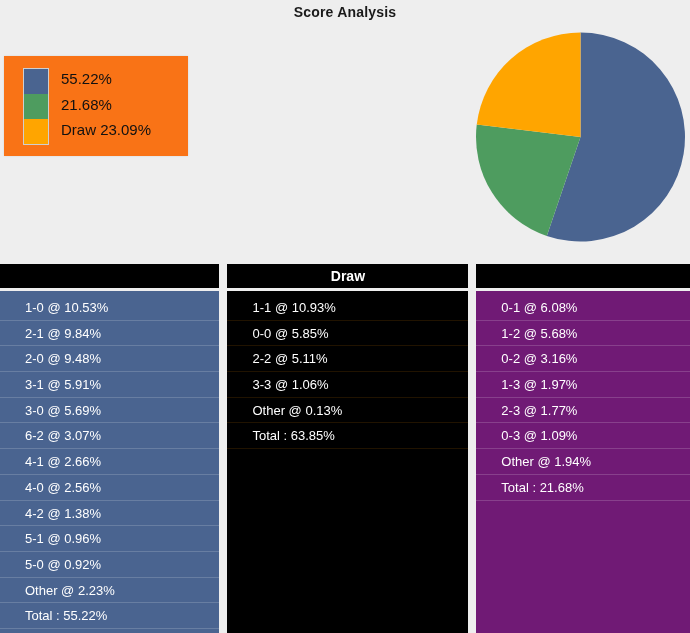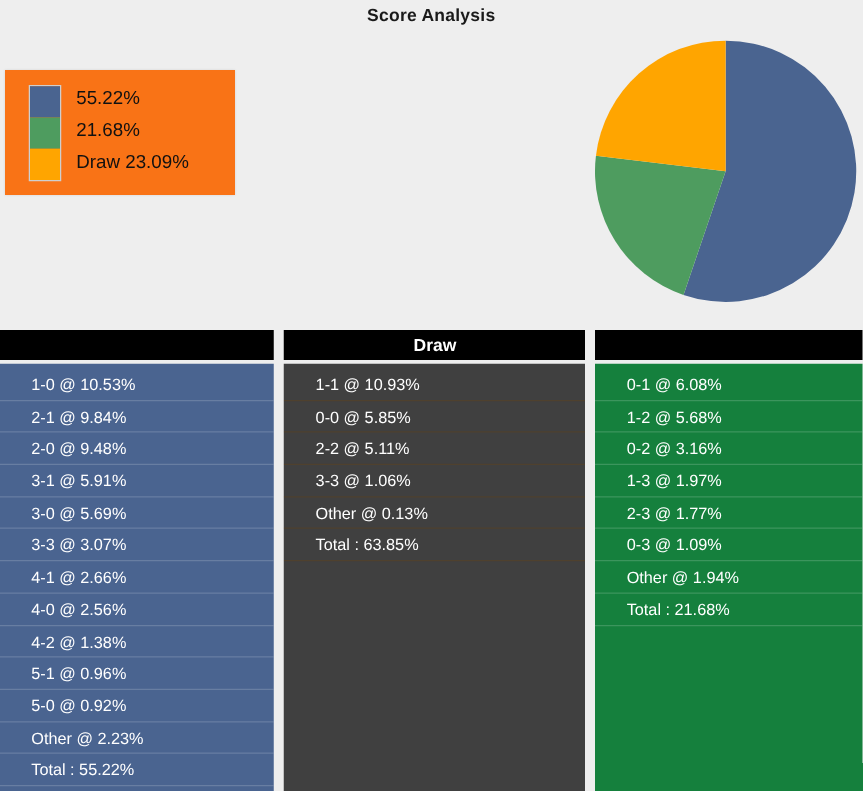--- a/index.html
+++ b/index.html
@@ -118,22 +118,22 @@
     white-space: nowrap;
   }
 
   .col-body {
     flex: 1 1 auto;
     margin-top: 3px;
     padding: 4px 0 0 0;
     overflow: hidden;
   }
   .col-body.home { background: #4a6490; }
-  .col-body.draw { background: #404040; }
-  .col-body.away { background: #15803d; }
+  .col-body.draw { background: #000000; }
+  .col-body.away { background: #701a75; }
 
   .score-row {
     height: 25.7px;
     line-height: 25.7px;
     font-size: 13px;
     color: #ffffff;
     padding-left: 25px;
     box-sizing: border-box;
     white-space: nowrap;
     overflow: hidden;
@@ -177,21 +177,21 @@
 <div id="columns">
 
   <div class="column col-home">
     <div class="col-header"></div>
     <div class="col-body home" id="home-rows">
         <div class="score-row">1-0 @ 10.53%</div>
         <div class="score-row">2-1 @ 9.84%</div>
         <div class="score-row">2-0 @ 9.48%</div>
         <div class="score-row">3-1 @ 5.91%</div>
         <div class="score-row">3-0 @ 5.69%</div>
-        <div class="score-row">3-3 @ 3.07%</div>
+        <div class="score-row">6-2 @ 3.07%</div>
         <div class="score-row">4-1 @ 2.66%</div>
         <div class="score-row">4-0 @ 2.56%</div>
         <div class="score-row">4-2 @ 1.38%</div>
         <div class="score-row">5-1 @ 0.96%</div>
         <div class="score-row">5-0 @ 0.92%</div>
         <div class="score-row">Other @ 2.23%</div>
         <div class="score-row">Total : 55.22%</div>
       </div>
   </div>
 

